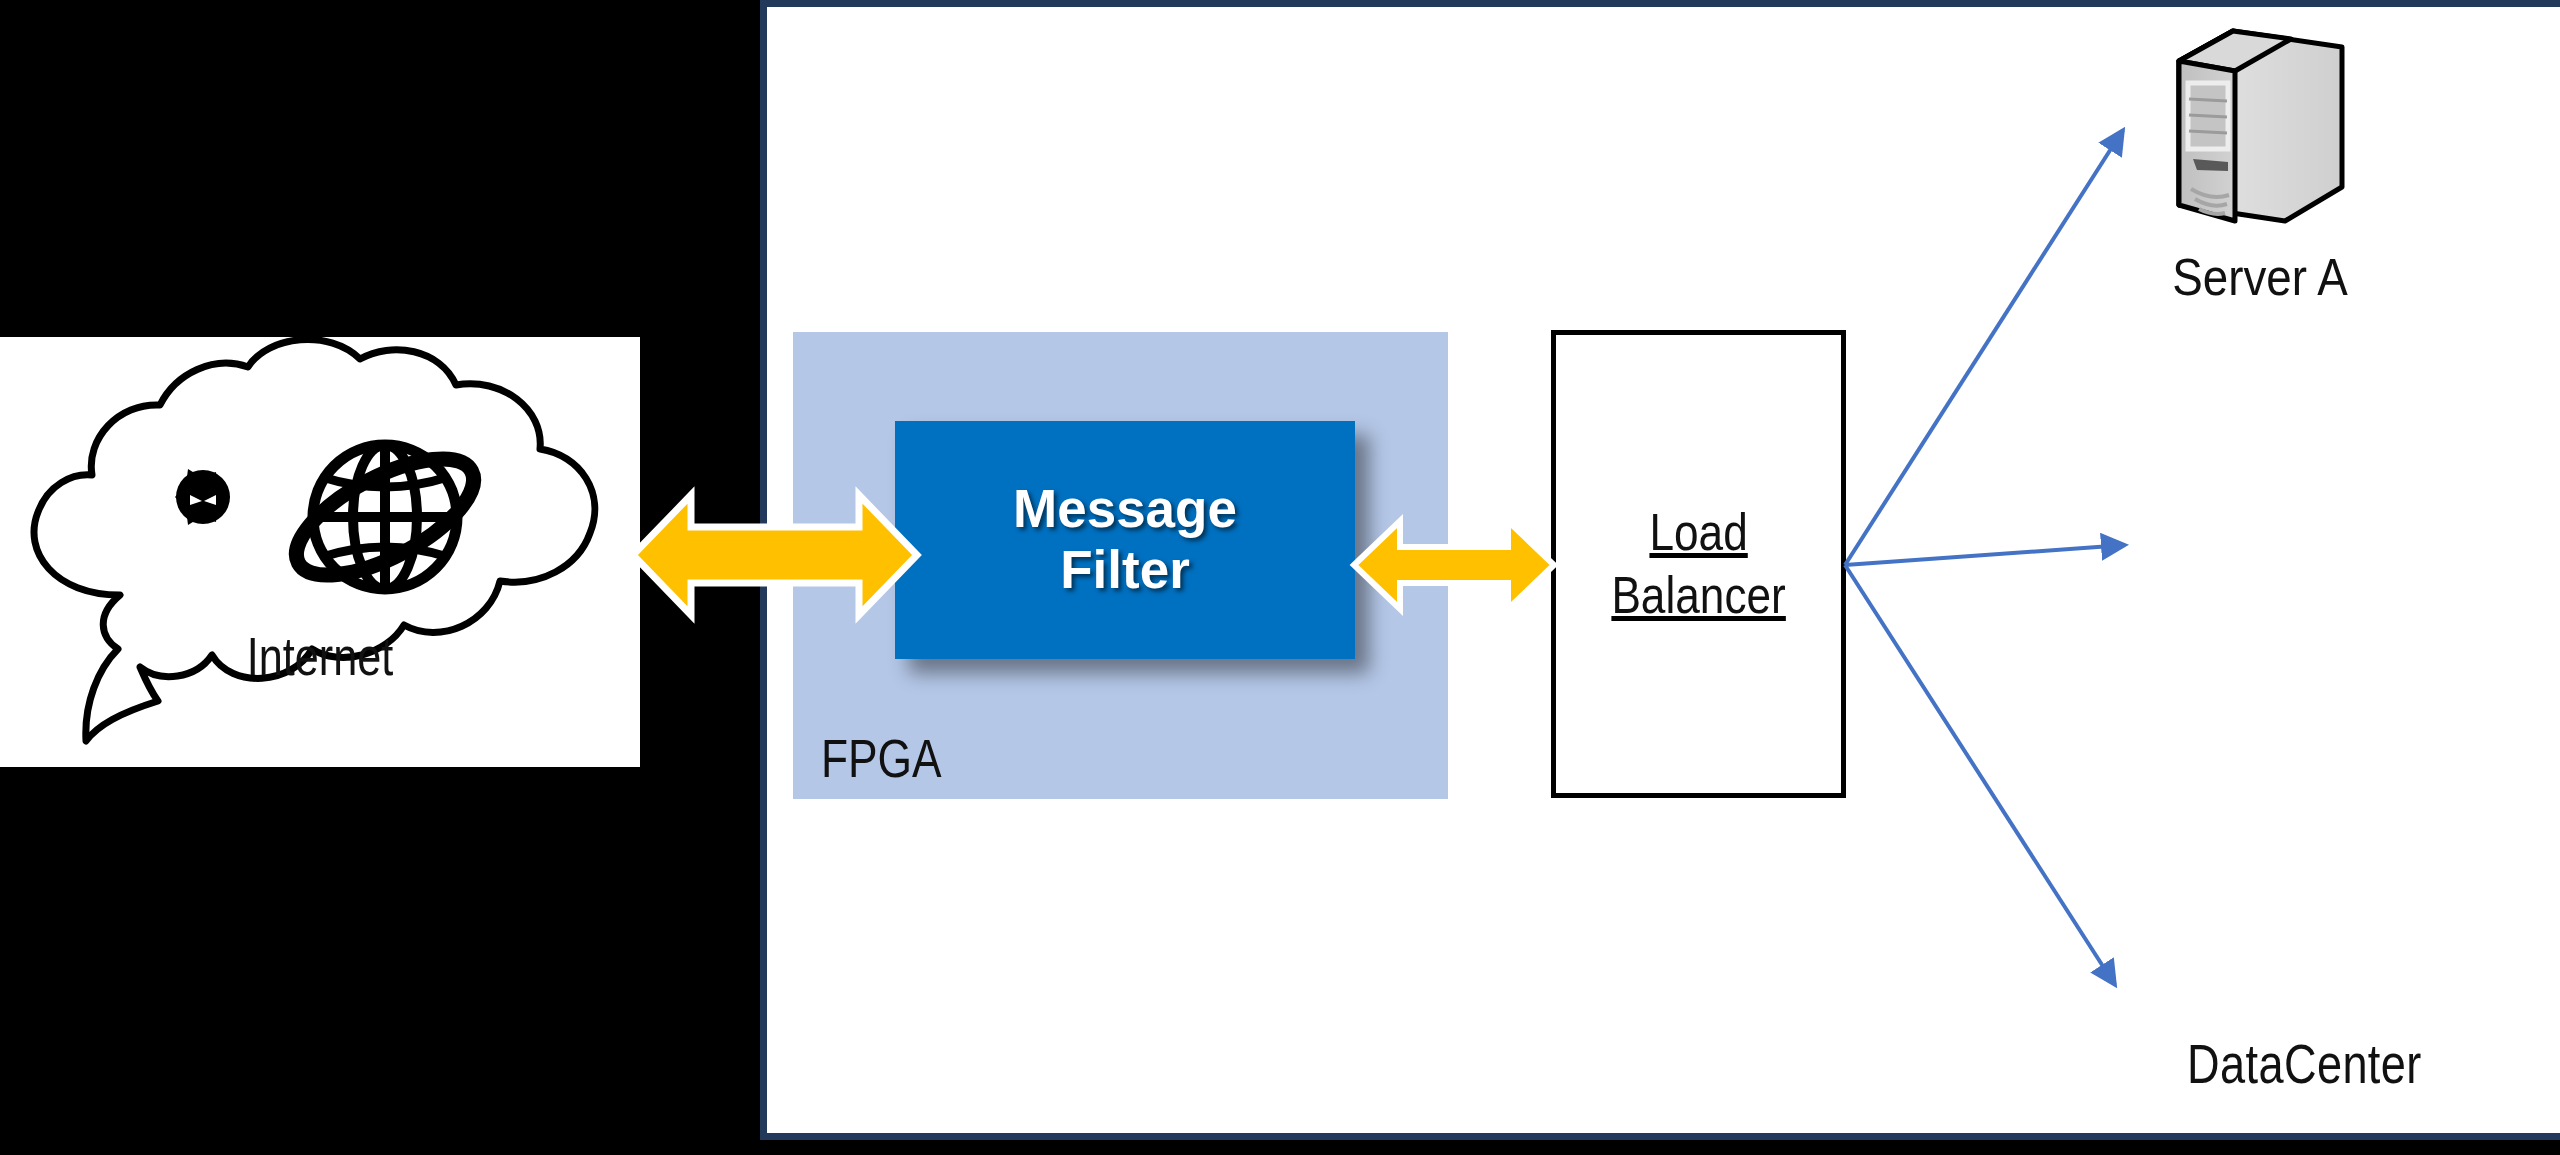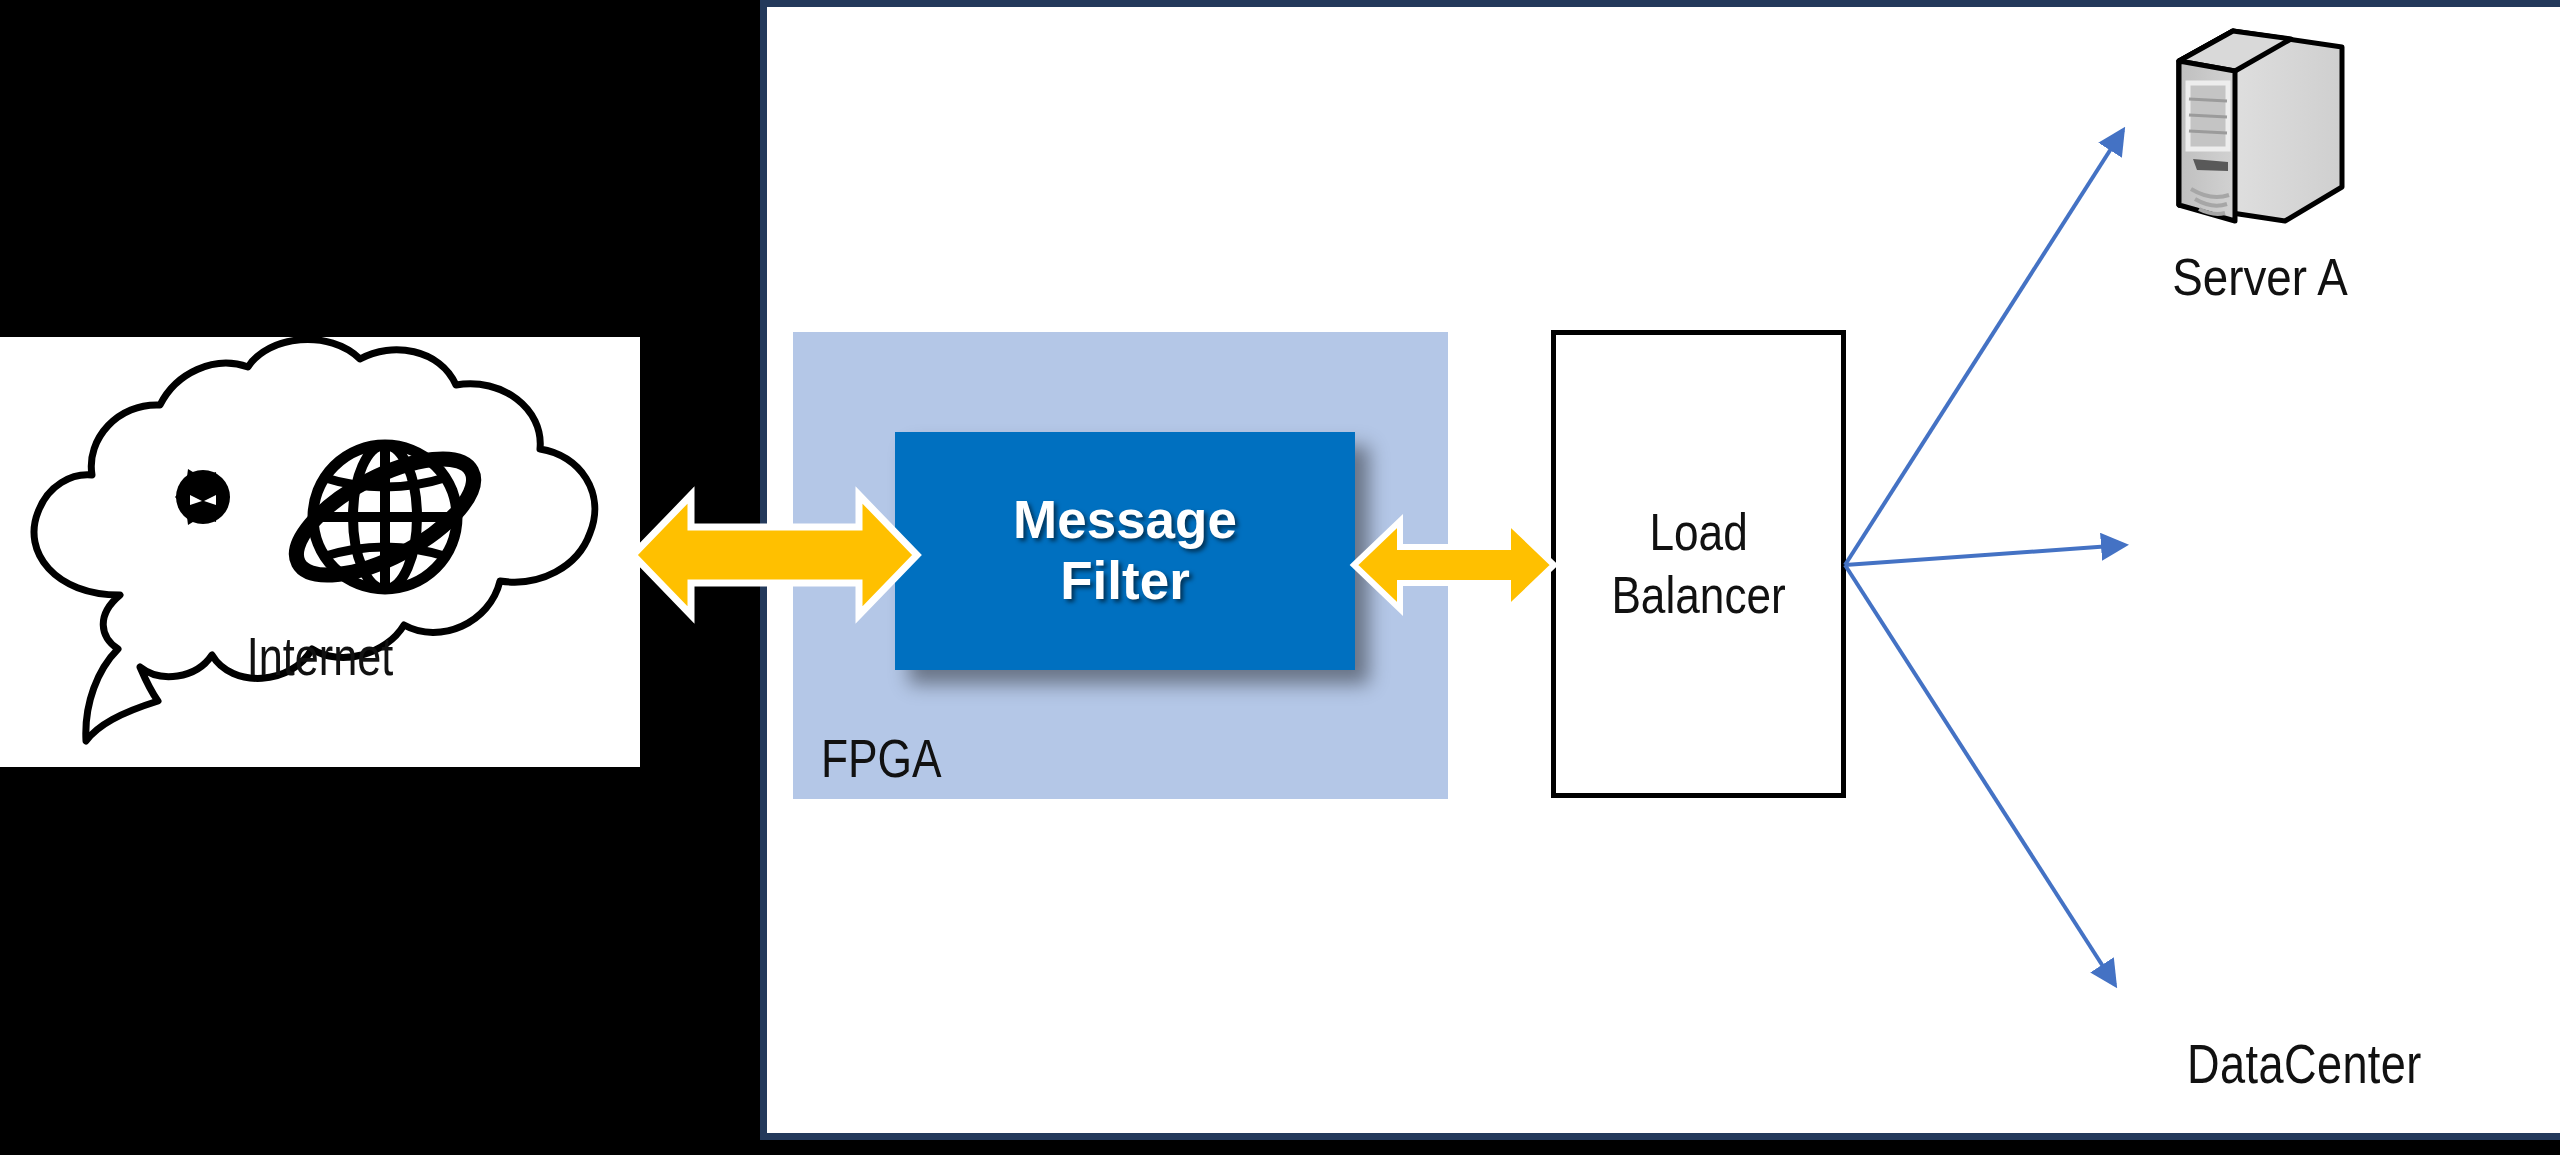--- a/index.html
+++ b/index.html
@@ -87,21 +87,21 @@
     color: #111111;
     font-family: "Liberation Sans Narrow", "Liberation Sans", sans-serif;
     transform: scaleX(0.82);
     transform-origin: left center;
   }
 
   
   #message-filter-box {
     position: absolute;
     left: 895px;
-    top: 432px;
+    top: 421px;
     width: 460px;
     height: 238px;
     background: #0070C0;
     box-shadow: 14px 14px 18px rgba(0,0,0,0.42);
     display: flex;
     align-items: center;
     justify-content: center;
   }
   #message-filter-label {
     color: #FFFFFF;
@@ -119,20 +119,21 @@
     left: 1551px;
     top: 330px;
     width: 295px;
     height: 468px;
     background: #FFFFFF;
     border: 5px solid #000000;
     box-sizing: border-box;
     display: flex;
     align-items: center;
     justify-content: center;
+    text-decoration: underline;
   }
   #load-balancer-label {
     font-size: 52px;
     color: #111111;
     line-height: 1.22;
     text-align: center;
     white-space: pre-line;
     font-family: "Liberation Sans Narrow", "Liberation Sans", sans-serif;
     transform: scaleX(0.85);
   }

